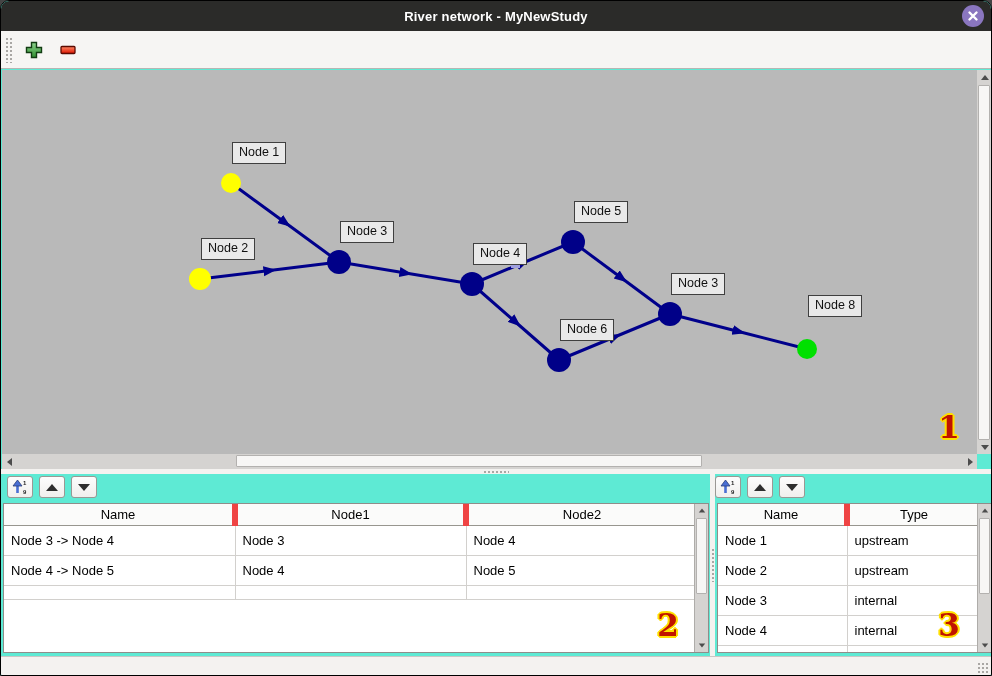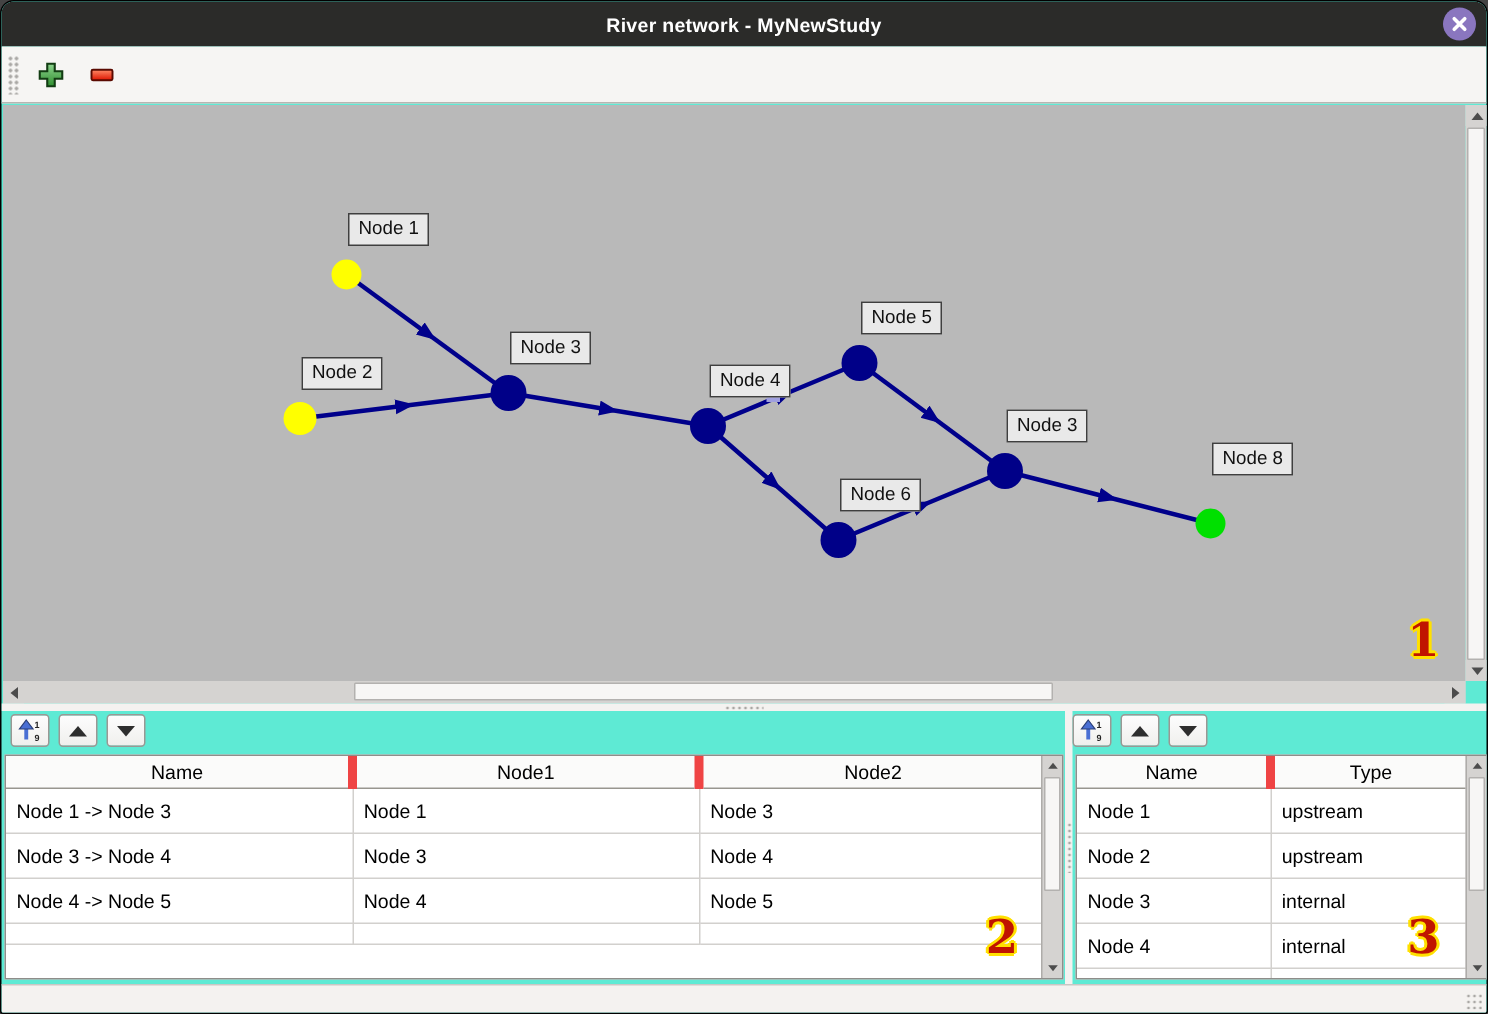--- a/index.html
+++ b/index.html
@@ -247,25 +247,20 @@
           </colgroup>
         <thead>
             <tr id="reaches-head">
               <th>Name</th>
               <th>Node1</th>
               <th>Node2</th>
             </tr>
           </thead>
         <tbody id="reaches-body">
             <tr>
-              <td>Node 1 -&gt; Node 3</td>
-              <td>Node 1</td>
-              <td>Node 3</td>
-            </tr>
-            <tr>
               <td>Node 3 -&gt; Node 4</td>
               <td>Node 3</td>
               <td>Node 4</td>
             </tr>
             <tr>
               <td>Node 4 -&gt; Node 5</td>
               <td>Node 4</td>
               <td>Node 5</td>
             </tr>
             <tr>

